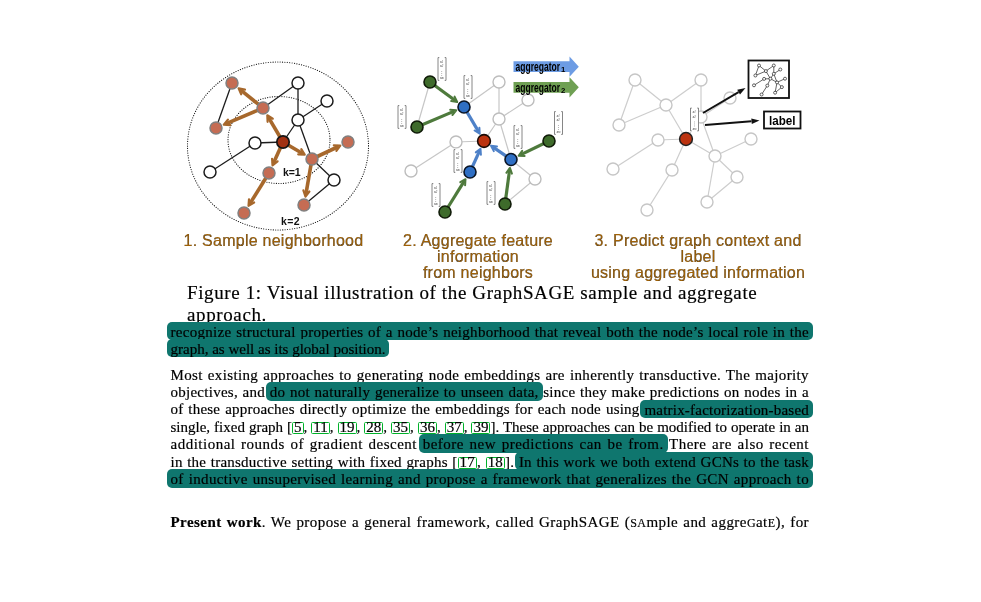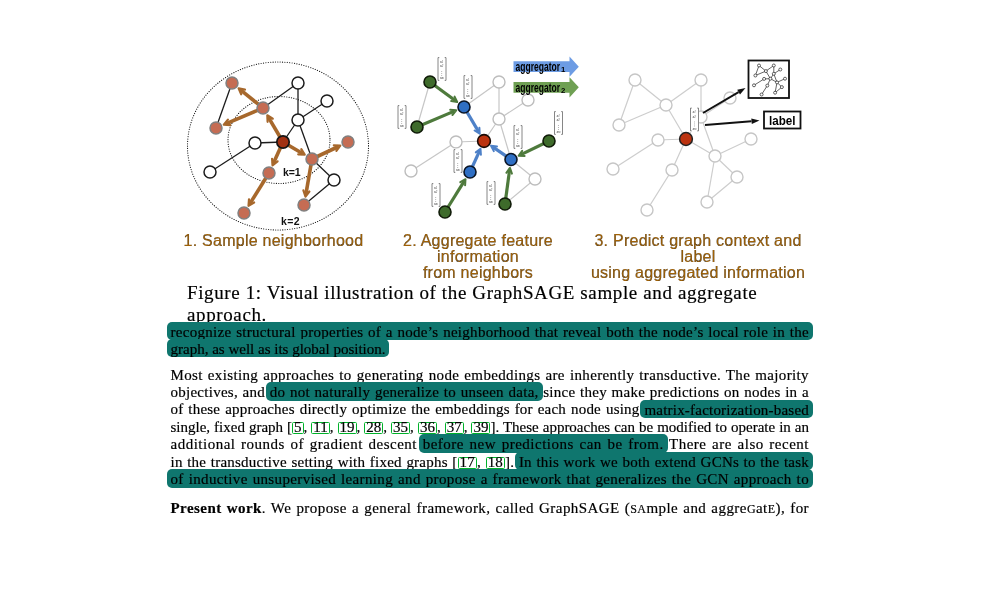--- a/index.html
+++ b/index.html
@@ -5,21 +5,21 @@
 body{font-family:"Liberation Serif",serif;color:#000;-webkit-text-stroke:0.18px #000}
 .slab{position:absolute;font-family:"Liberation Sans",sans-serif;color:#a16207;font-size:16px;letter-spacing:0.25px;line-height:16.2px;text-align:center;width:220px}
 #caption{position:absolute;left:187px;top:282.2px;width:638.5px;text-align:left;font-size:19px;letter-spacing:0.62px}
 #body{position:absolute;left:170.5px;top:323.4px;width:638.5px;font-size:15px}
 .ln{line-height:17.4px;white-space:nowrap}
 .jl{text-align:justify;text-align-last:justify;white-space:normal;height:17.4px;overflow:visible}
 .hl{background:#0f766e;border-radius:5px;padding:1.8px 4px 0.6px;margin:0 -4px;box-decoration-break:clone;-webkit-box-decoration-break:clone}
 .cite{display:inline-block;border:1.4px solid #00b22a;border-radius:1.5px;padding:0 1px 1.5px;line-height:9px}
 .sc{font-size:12px}
 .p2{margin-top:8.5px}
-.p3{margin-top:12px}
+.p3{margin-top:26px}
 </style></head>
 <body>
 <svg width="981" height="275" viewBox="0 0 981 275" style="position:absolute;left:0;top:0">
 <defs>
       <g id="xv">
 <rect x="-4.6" y="-12.3" width="9.2" height="24.6" fill="#fff" fill-opacity="0.85"></rect>
 <path d="M-2.7,-11.4 h-1.3 v22.8 h1.3" fill="none" stroke="#444" stroke-width="0.65"></path>
 <path d="M2.7,-11.4 h1.3 v22.8 h-1.3" fill="none" stroke="#444" stroke-width="0.65"></path>
 <text x="-2.1" y="-6.4" font-family="Liberation Serif" font-style="italic" font-size="4.2" fill="#333">x<tspan font-size="3">1</tspan></text>
 <text x="-2.1" y="-1.6" font-family="Liberation Serif" font-style="italic" font-size="4.2" fill="#333">x<tspan font-size="3">2</tspan></text>

